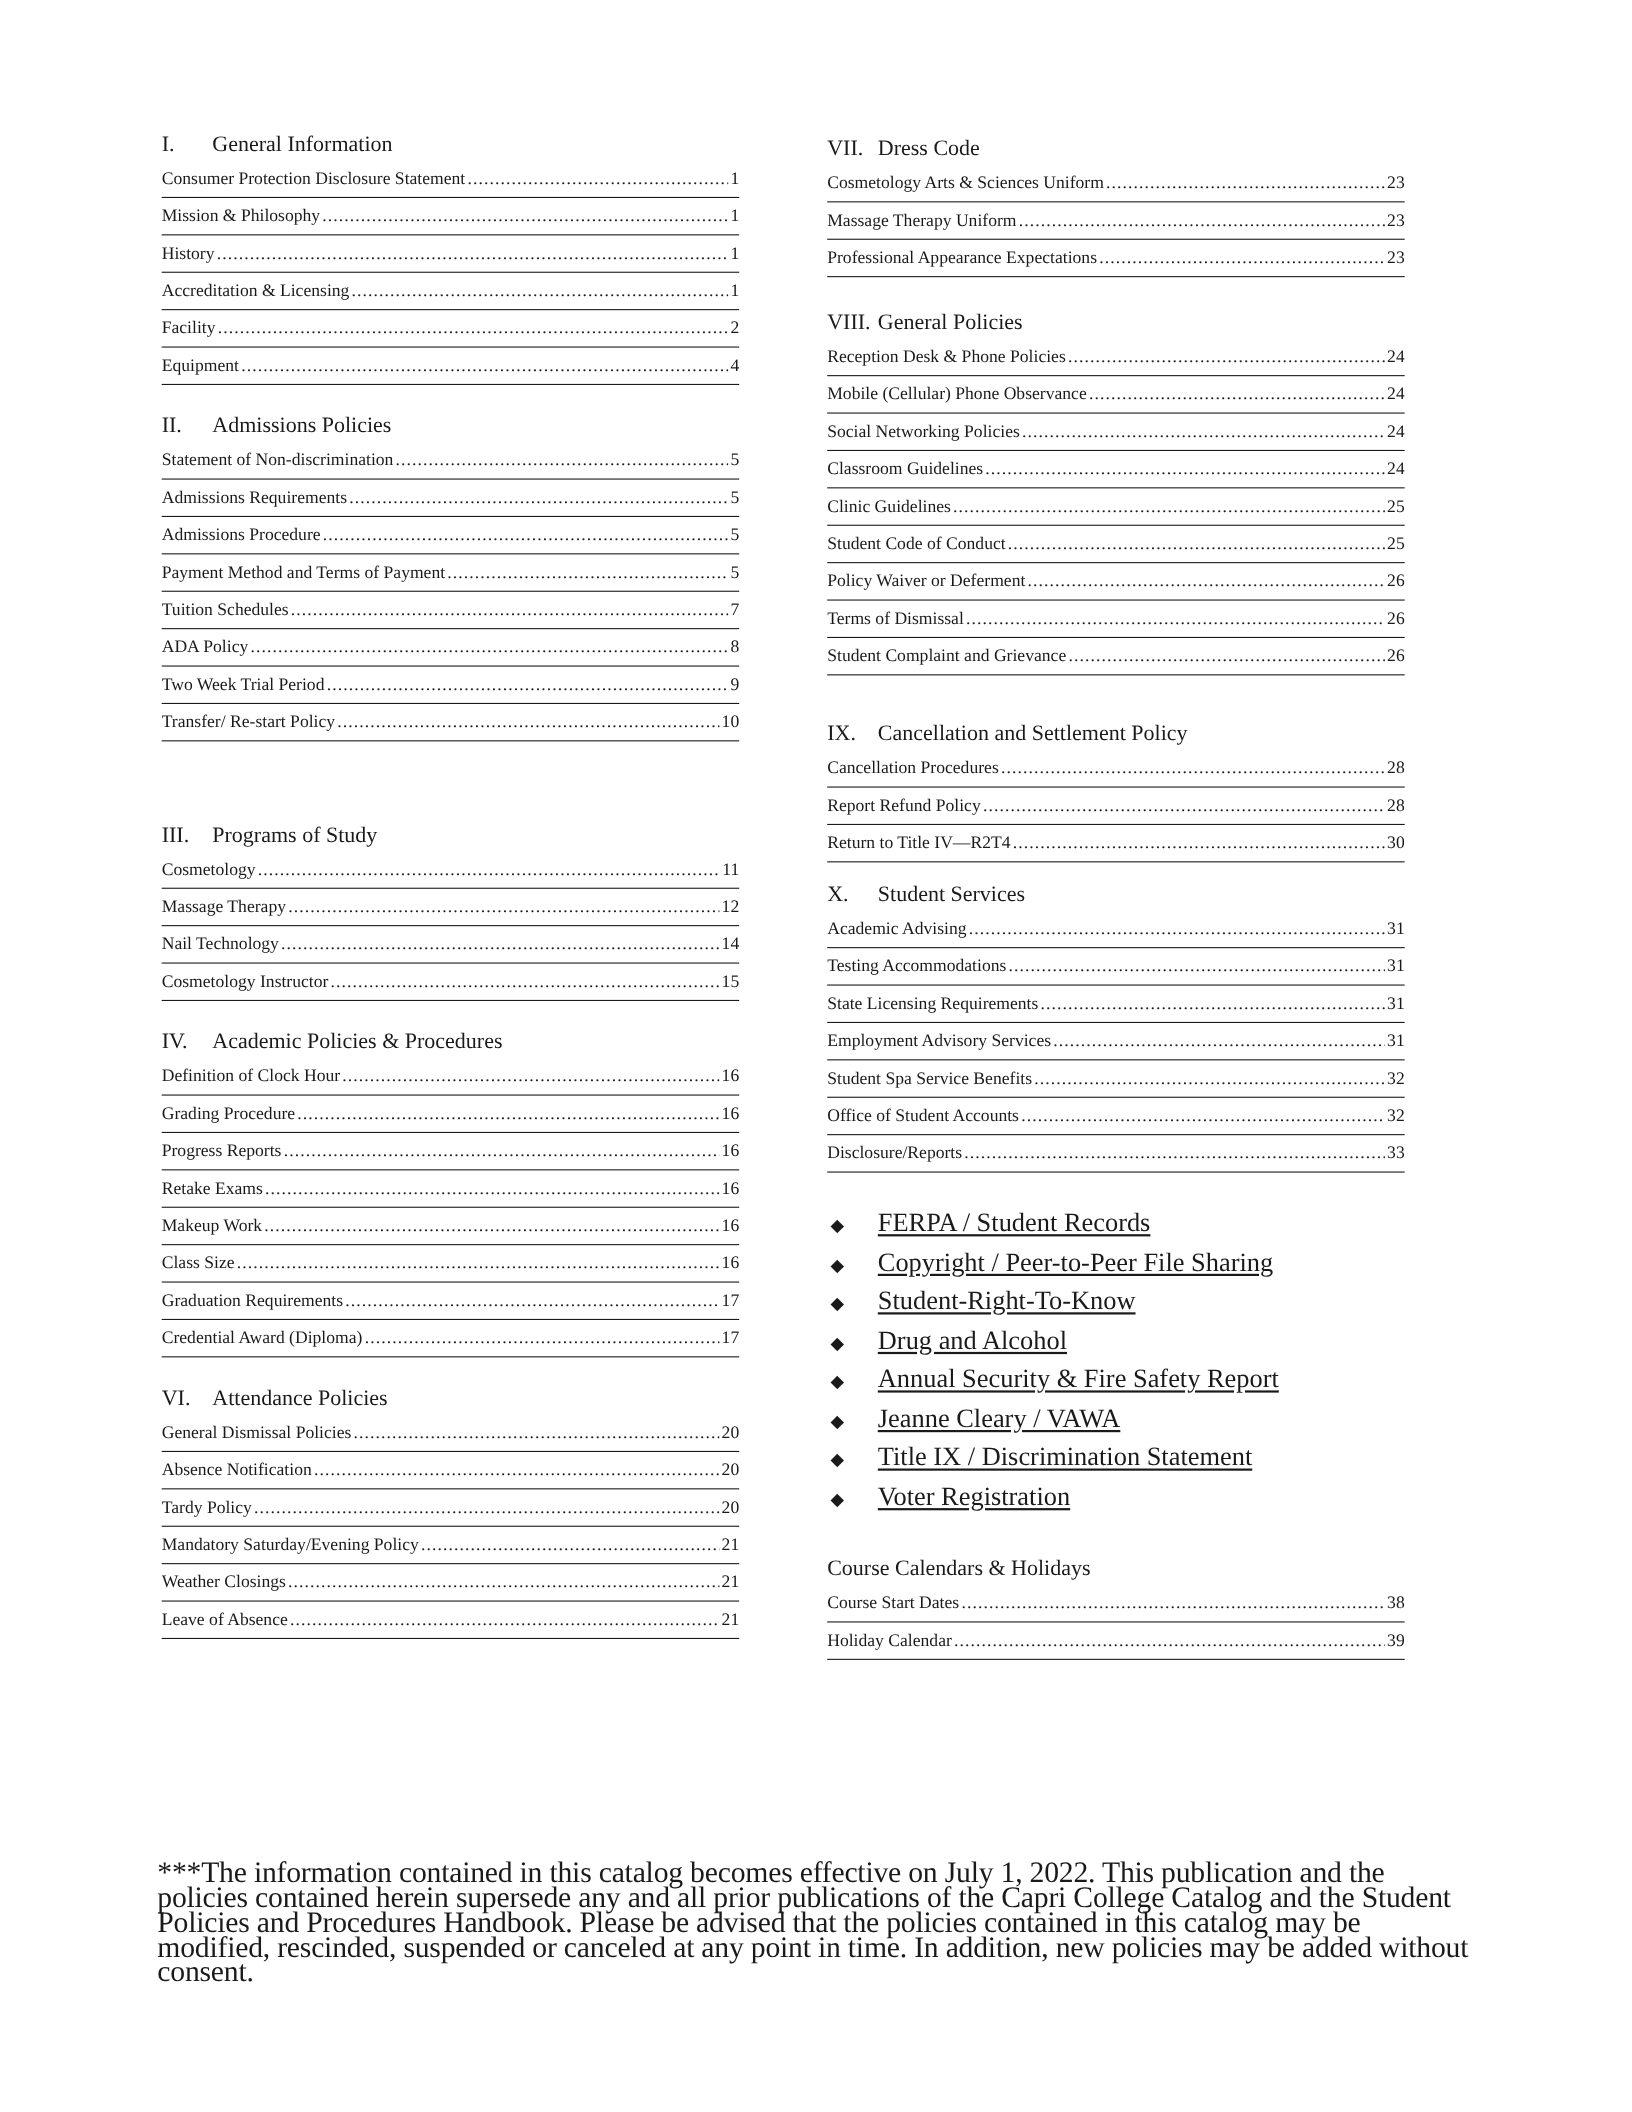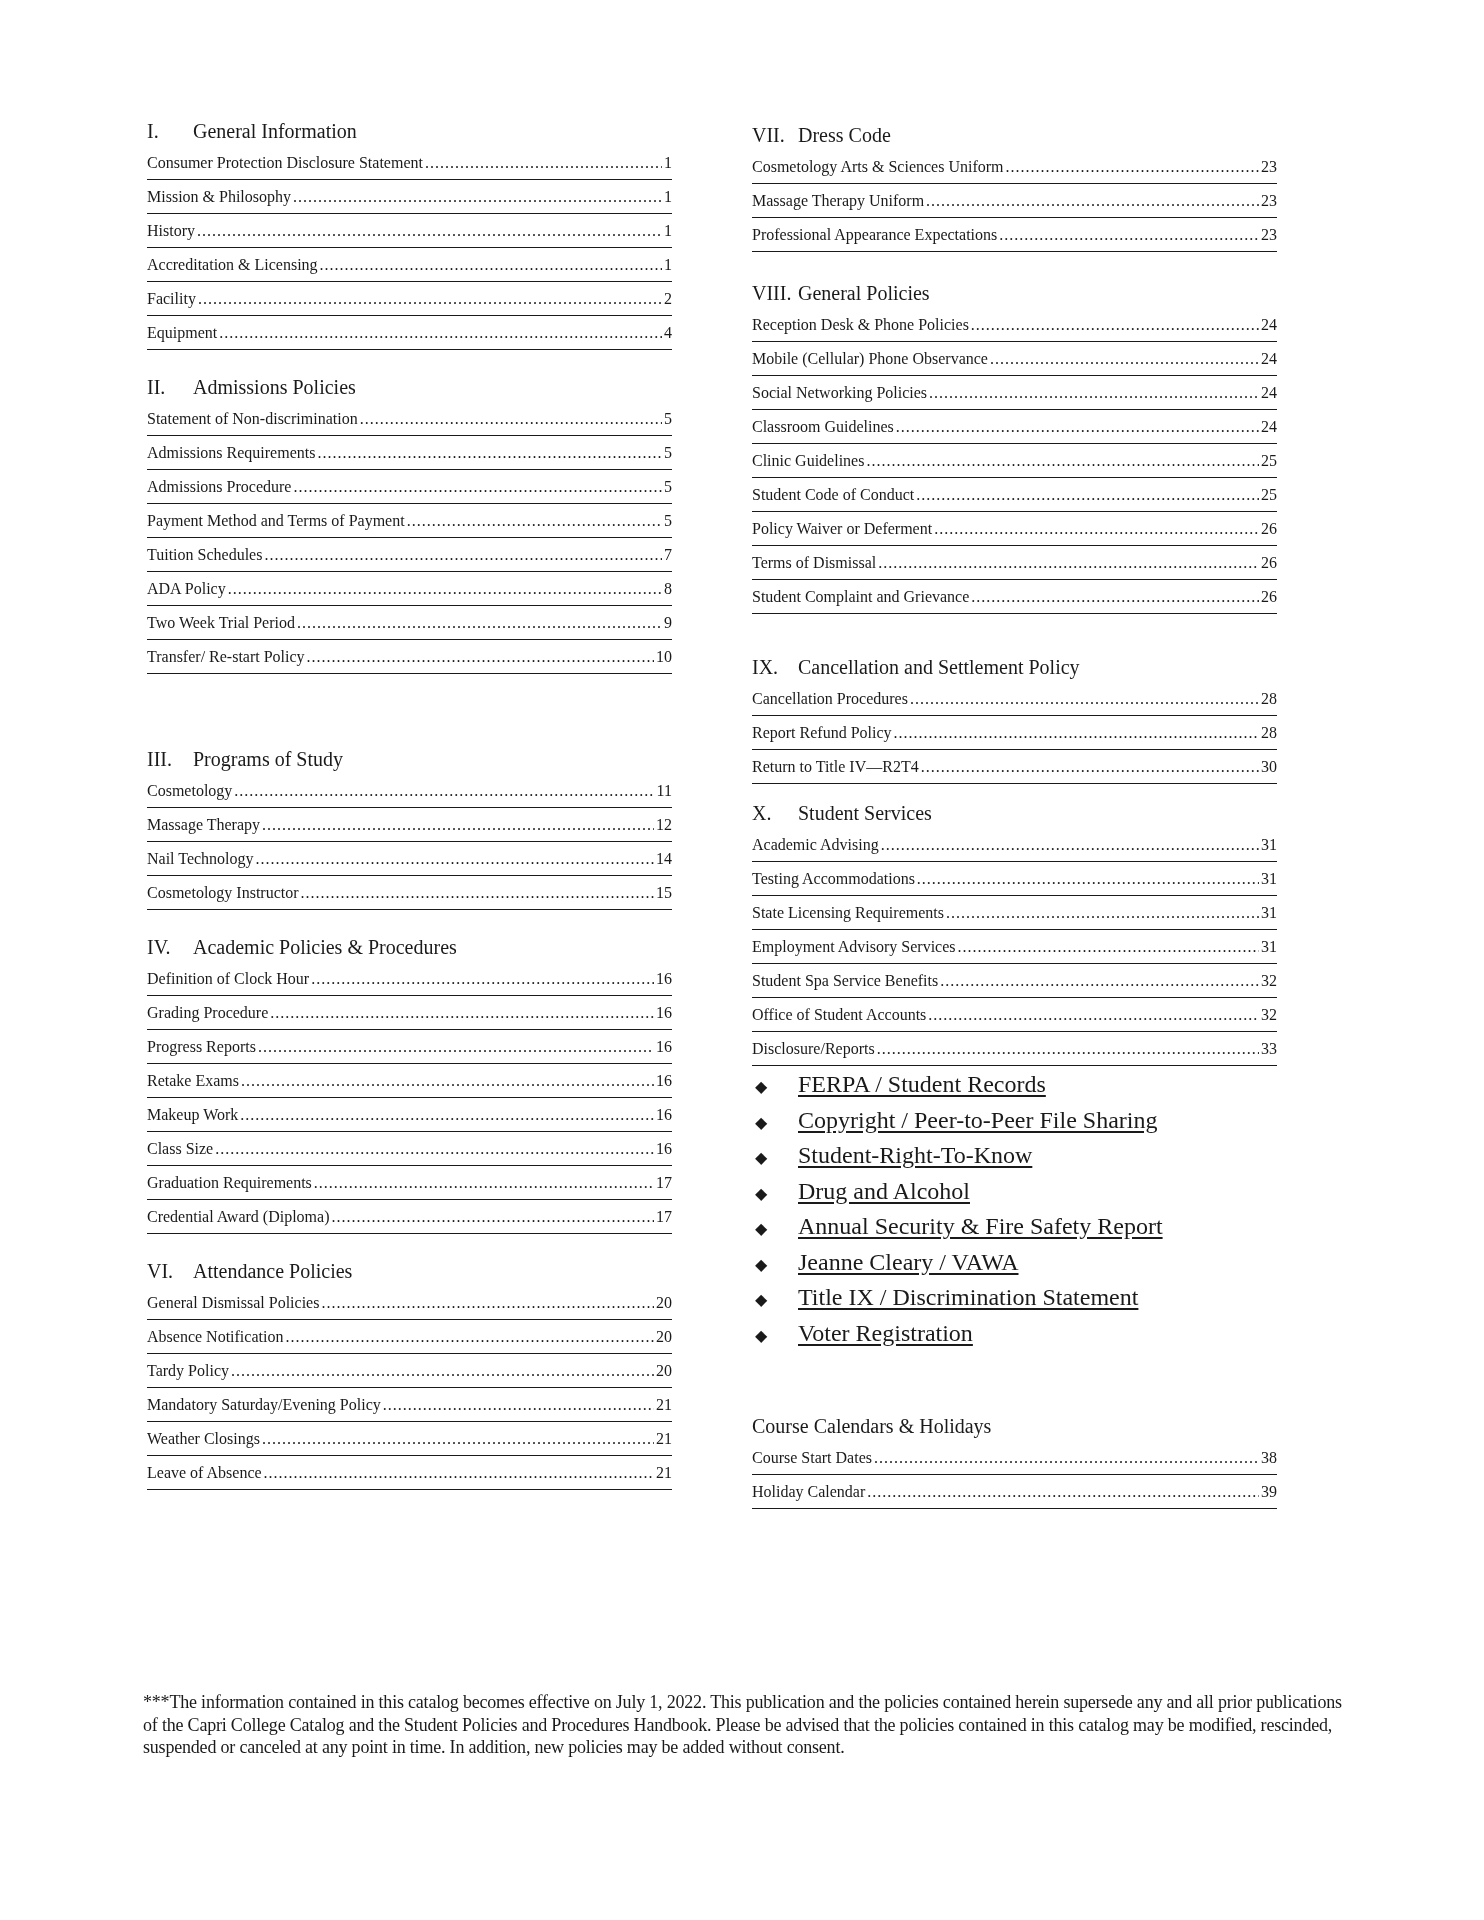--- a/index.html
+++ b/index.html
@@ -27,24 +27,24 @@
       margin: 0 2px;
     }
     .toc-row .dots::before {
       content: "........................................................................................................................................................";
     }
     .toc-row .page { flex: 0 0 auto; }
     .bullet-row {
       display: flex; align-items: baseline; font-size: 24px; line-height: 35.5px; height: 35.5px;
     }
     .bullet-row .diamond { width: 43px; font-size: 16px; padding-left: 3px; }
-    .bullet-row .blabel { text-decoration: underline; text-underline-offset: 3px; cursor: pointer; }
+    .bullet-row .blabel { text-decoration: underline; text-underline-offset: 3px; cursor: pointer; margin-top: 28px; }
     #footer-note {
       position: absolute; left: 143px; top: 1691px; width: 1200px;
-      font-size: 18px; line-height: 22.5px; letter-spacing: -0.2px;
+      font-size: 27px; line-height: 22.5px; letter-spacing: -0.2px;
     }
   </style>
 </head>
 <body>
 
 <div class="col" id="col-left">
     <div class="section">
       <div class="section-title"><span class="num">I.</span><span>General Information</span></div>
       <div class="toc-row">
         <span class="label">Consumer Protection Disclosure Statement</span>

